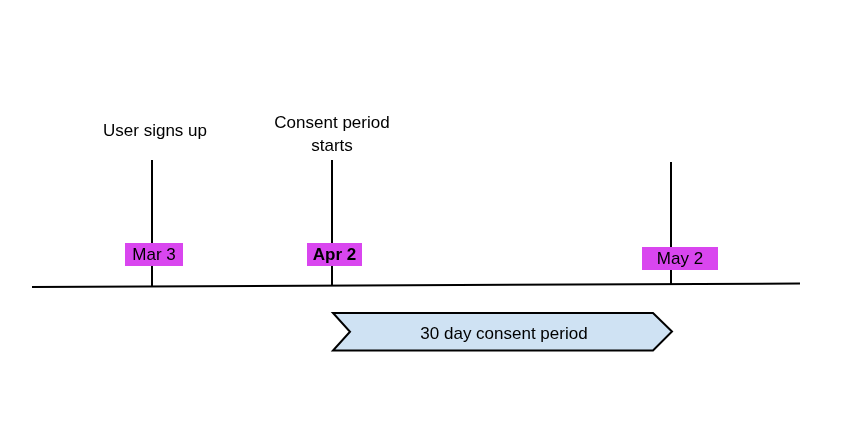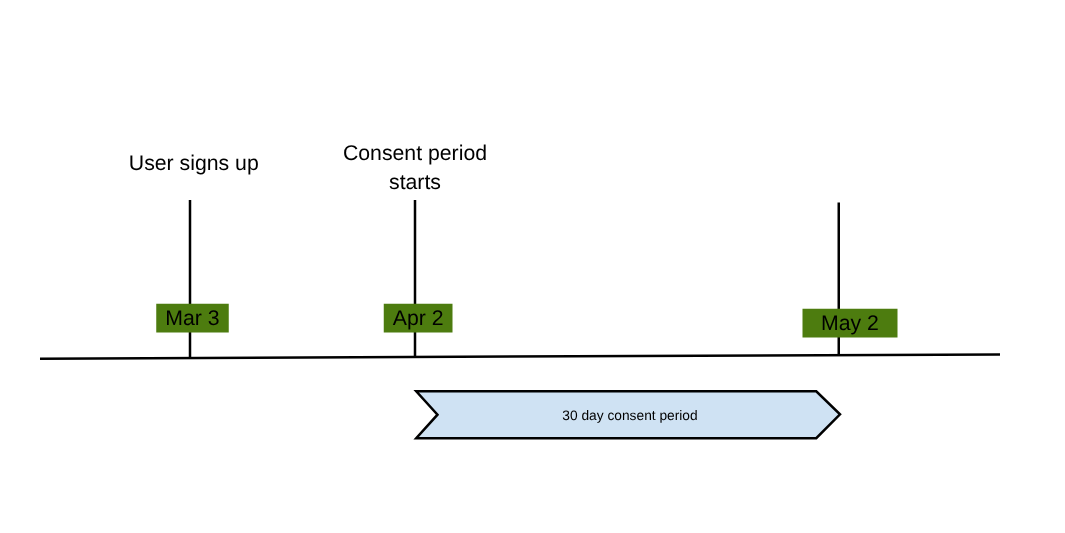--- a/index.html
+++ b/index.html
@@ -23,57 +23,57 @@
     line-height: 23px;
     color: #000000;
   }
   .event-stem {
     position: absolute;
     width: 2px;
     background: #000000;
   }
   .date-chip {
     position: absolute;
-    background: #4d7c0f;
+    background: #d946ef;
     text-align: center;
     font-size: 17px;
     color: #000000;
     z-index: 3;
   }
   .axis-svg, .ribbon-svg {
     position: absolute;
     left: 0;
     top: 0;
     width: 852px;
     height: 426px;
     z-index: 2;
   }
   .ribbon-svg { z-index: 4; }
   .ribbon-label {
     position: absolute;
     left: 355px;
     top: 322px;
     width: 298px;
     text-align: center;
-    font-size: 11px;
+    font-size: 17px;
     line-height: 23px;
     color: #000000;
     z-index: 5;
   }
   
   .stem-1 { left: 151px; top: 160px; height: 127px; }
   .stem-2 { left: 331px; top: 160px; height: 126px; }
   .stem-3 { left: 670px; top: 162px; height: 122px; }
   
   .label-1 { left: 75px;  top: 119px; width: 160px; }
   .label-2 { left: 257px; top: 83px; width: 150px; margin-top: 28px; }
   .label-3 { left: 585px; top: 103px; width: 170px; }
   
   .chip-1 { left: 125px; top: 243px; width: 58px; height: 23px; line-height: 23px; }
-  .chip-2 { left: 307px; top: 243px; width: 55px; height: 23px; line-height: 23px; }
+  .chip-2 { left: 307px; top: 243px; width: 55px; height: 23px; line-height: 23px; font-weight: bold; }
   .chip-3 { left: 642px; top: 247px; width: 76px; height: 23px; line-height: 23px; }
 </style>
 </head>
 <body>
 
 <div class="canvas">
 
   <div class="event-label label-1">User signs up</div>
   <div class="event-label label-2">Consent period starts</div>
 

